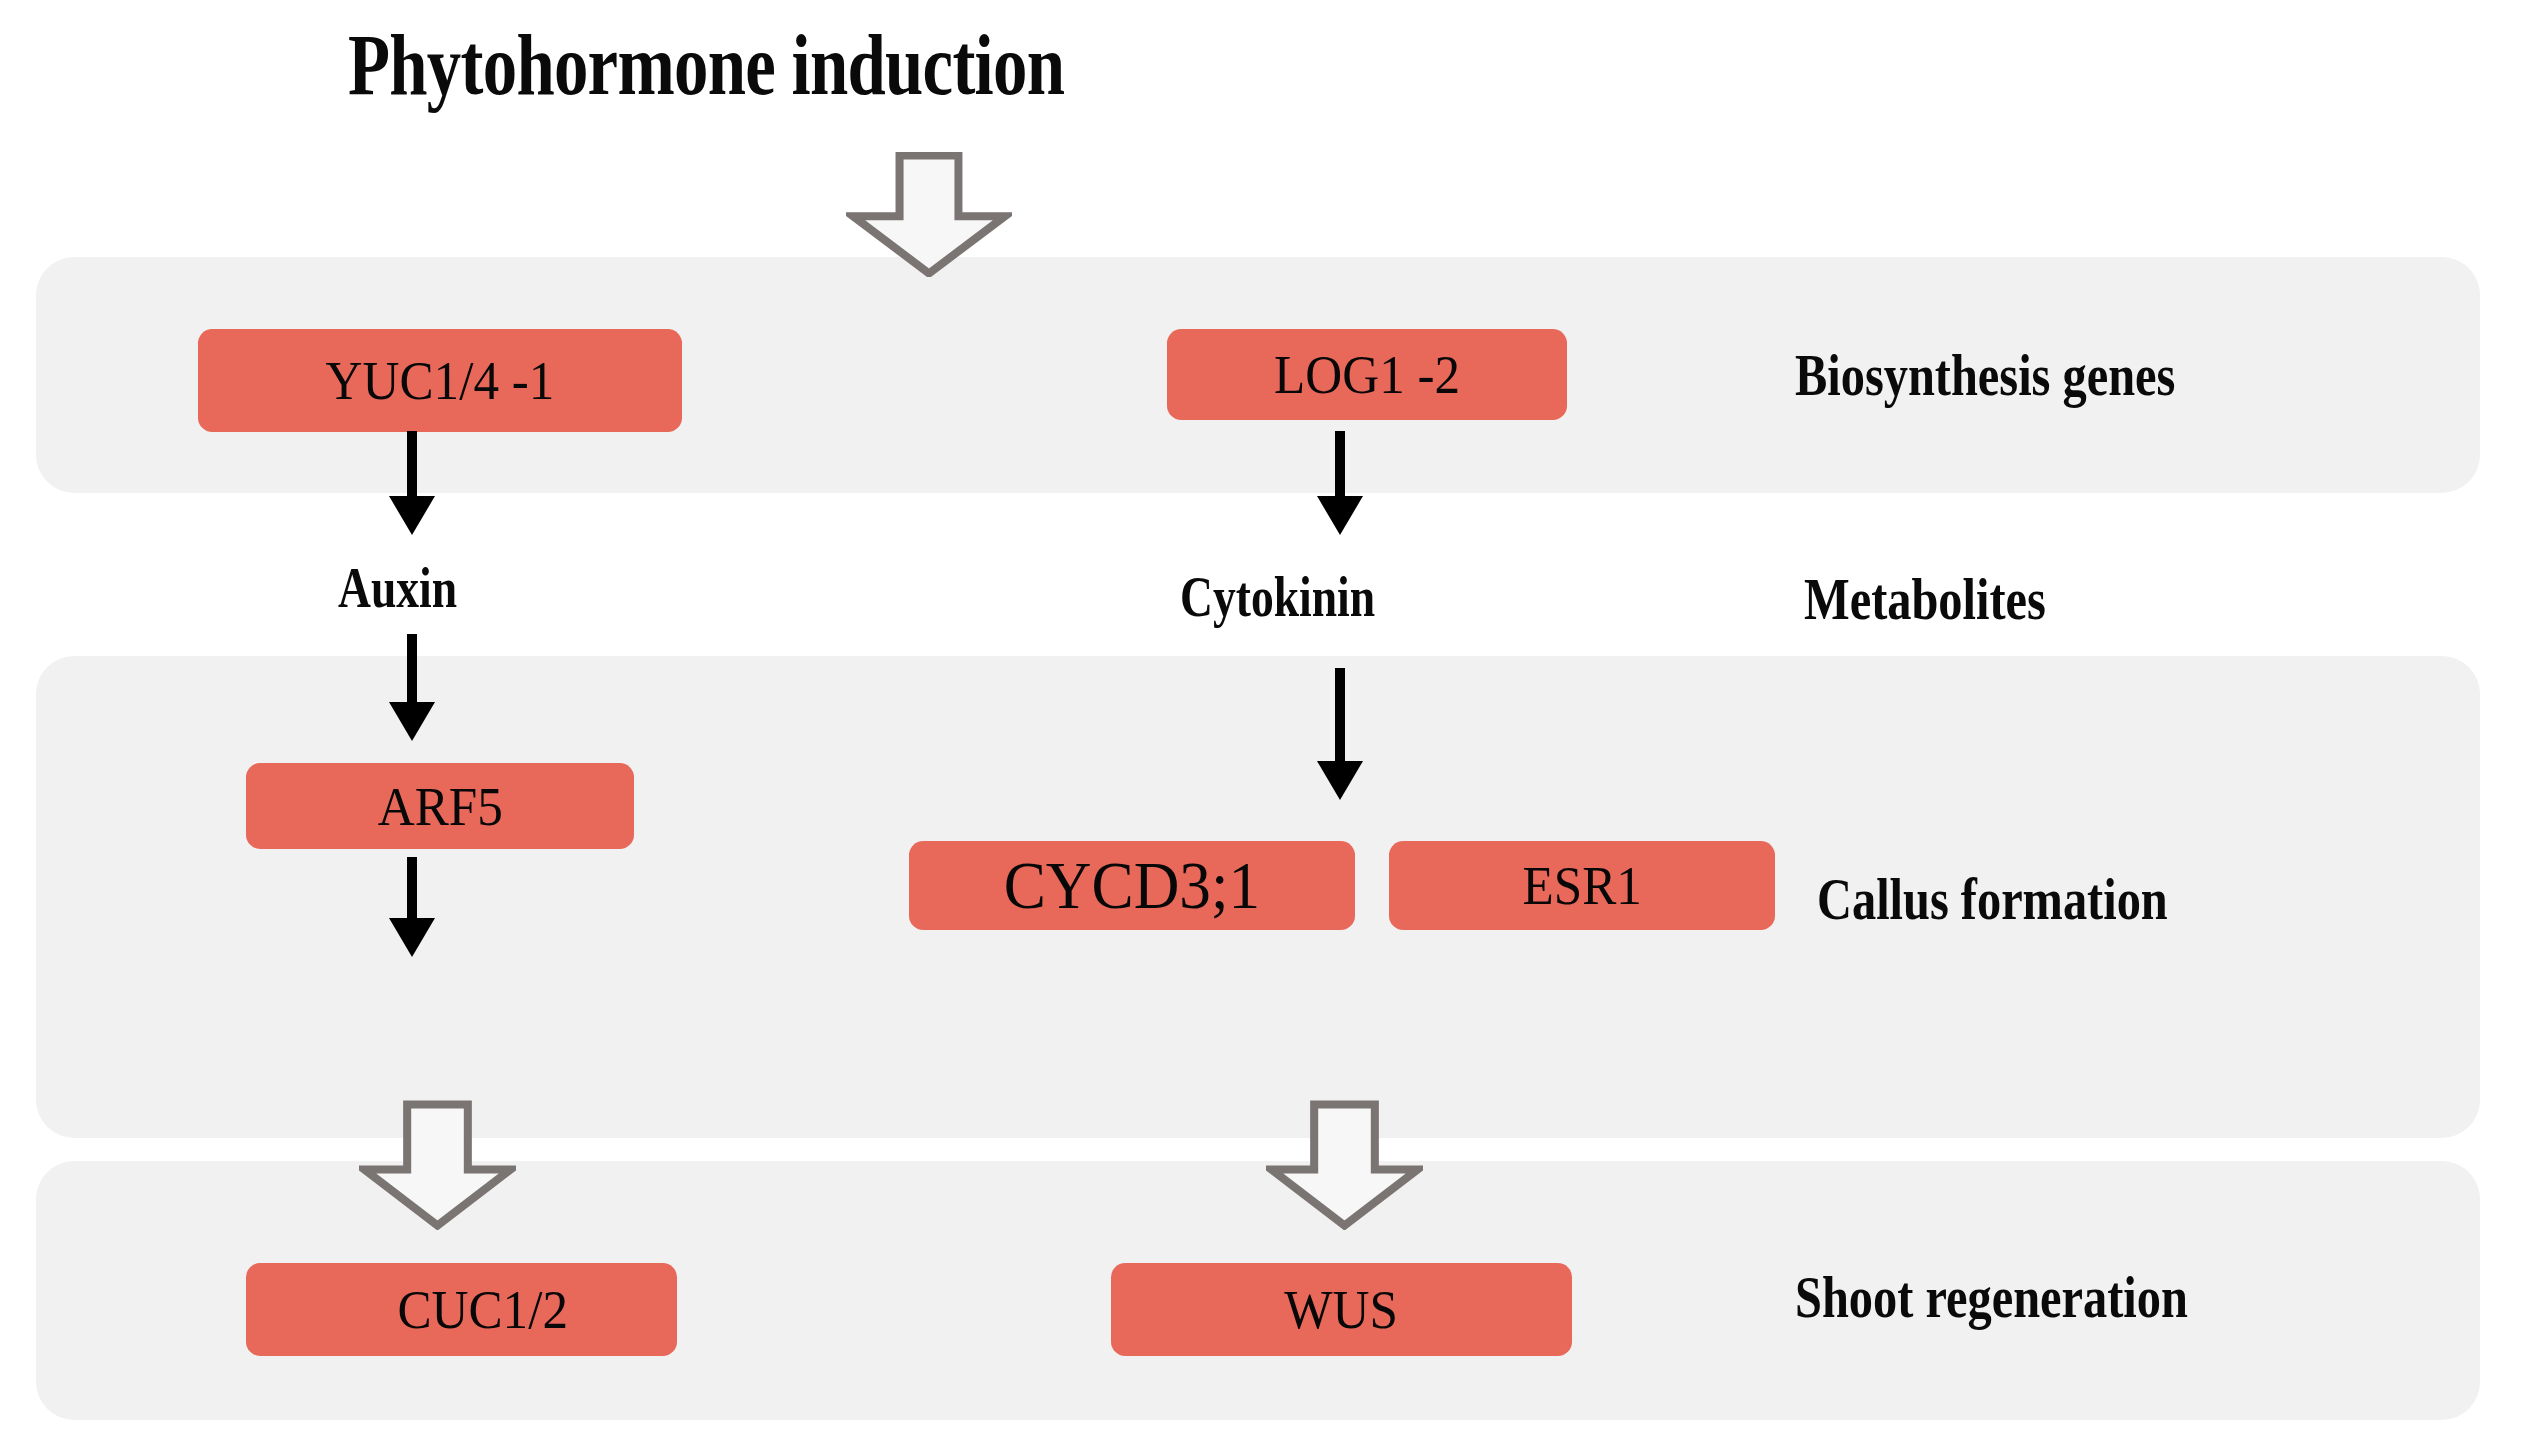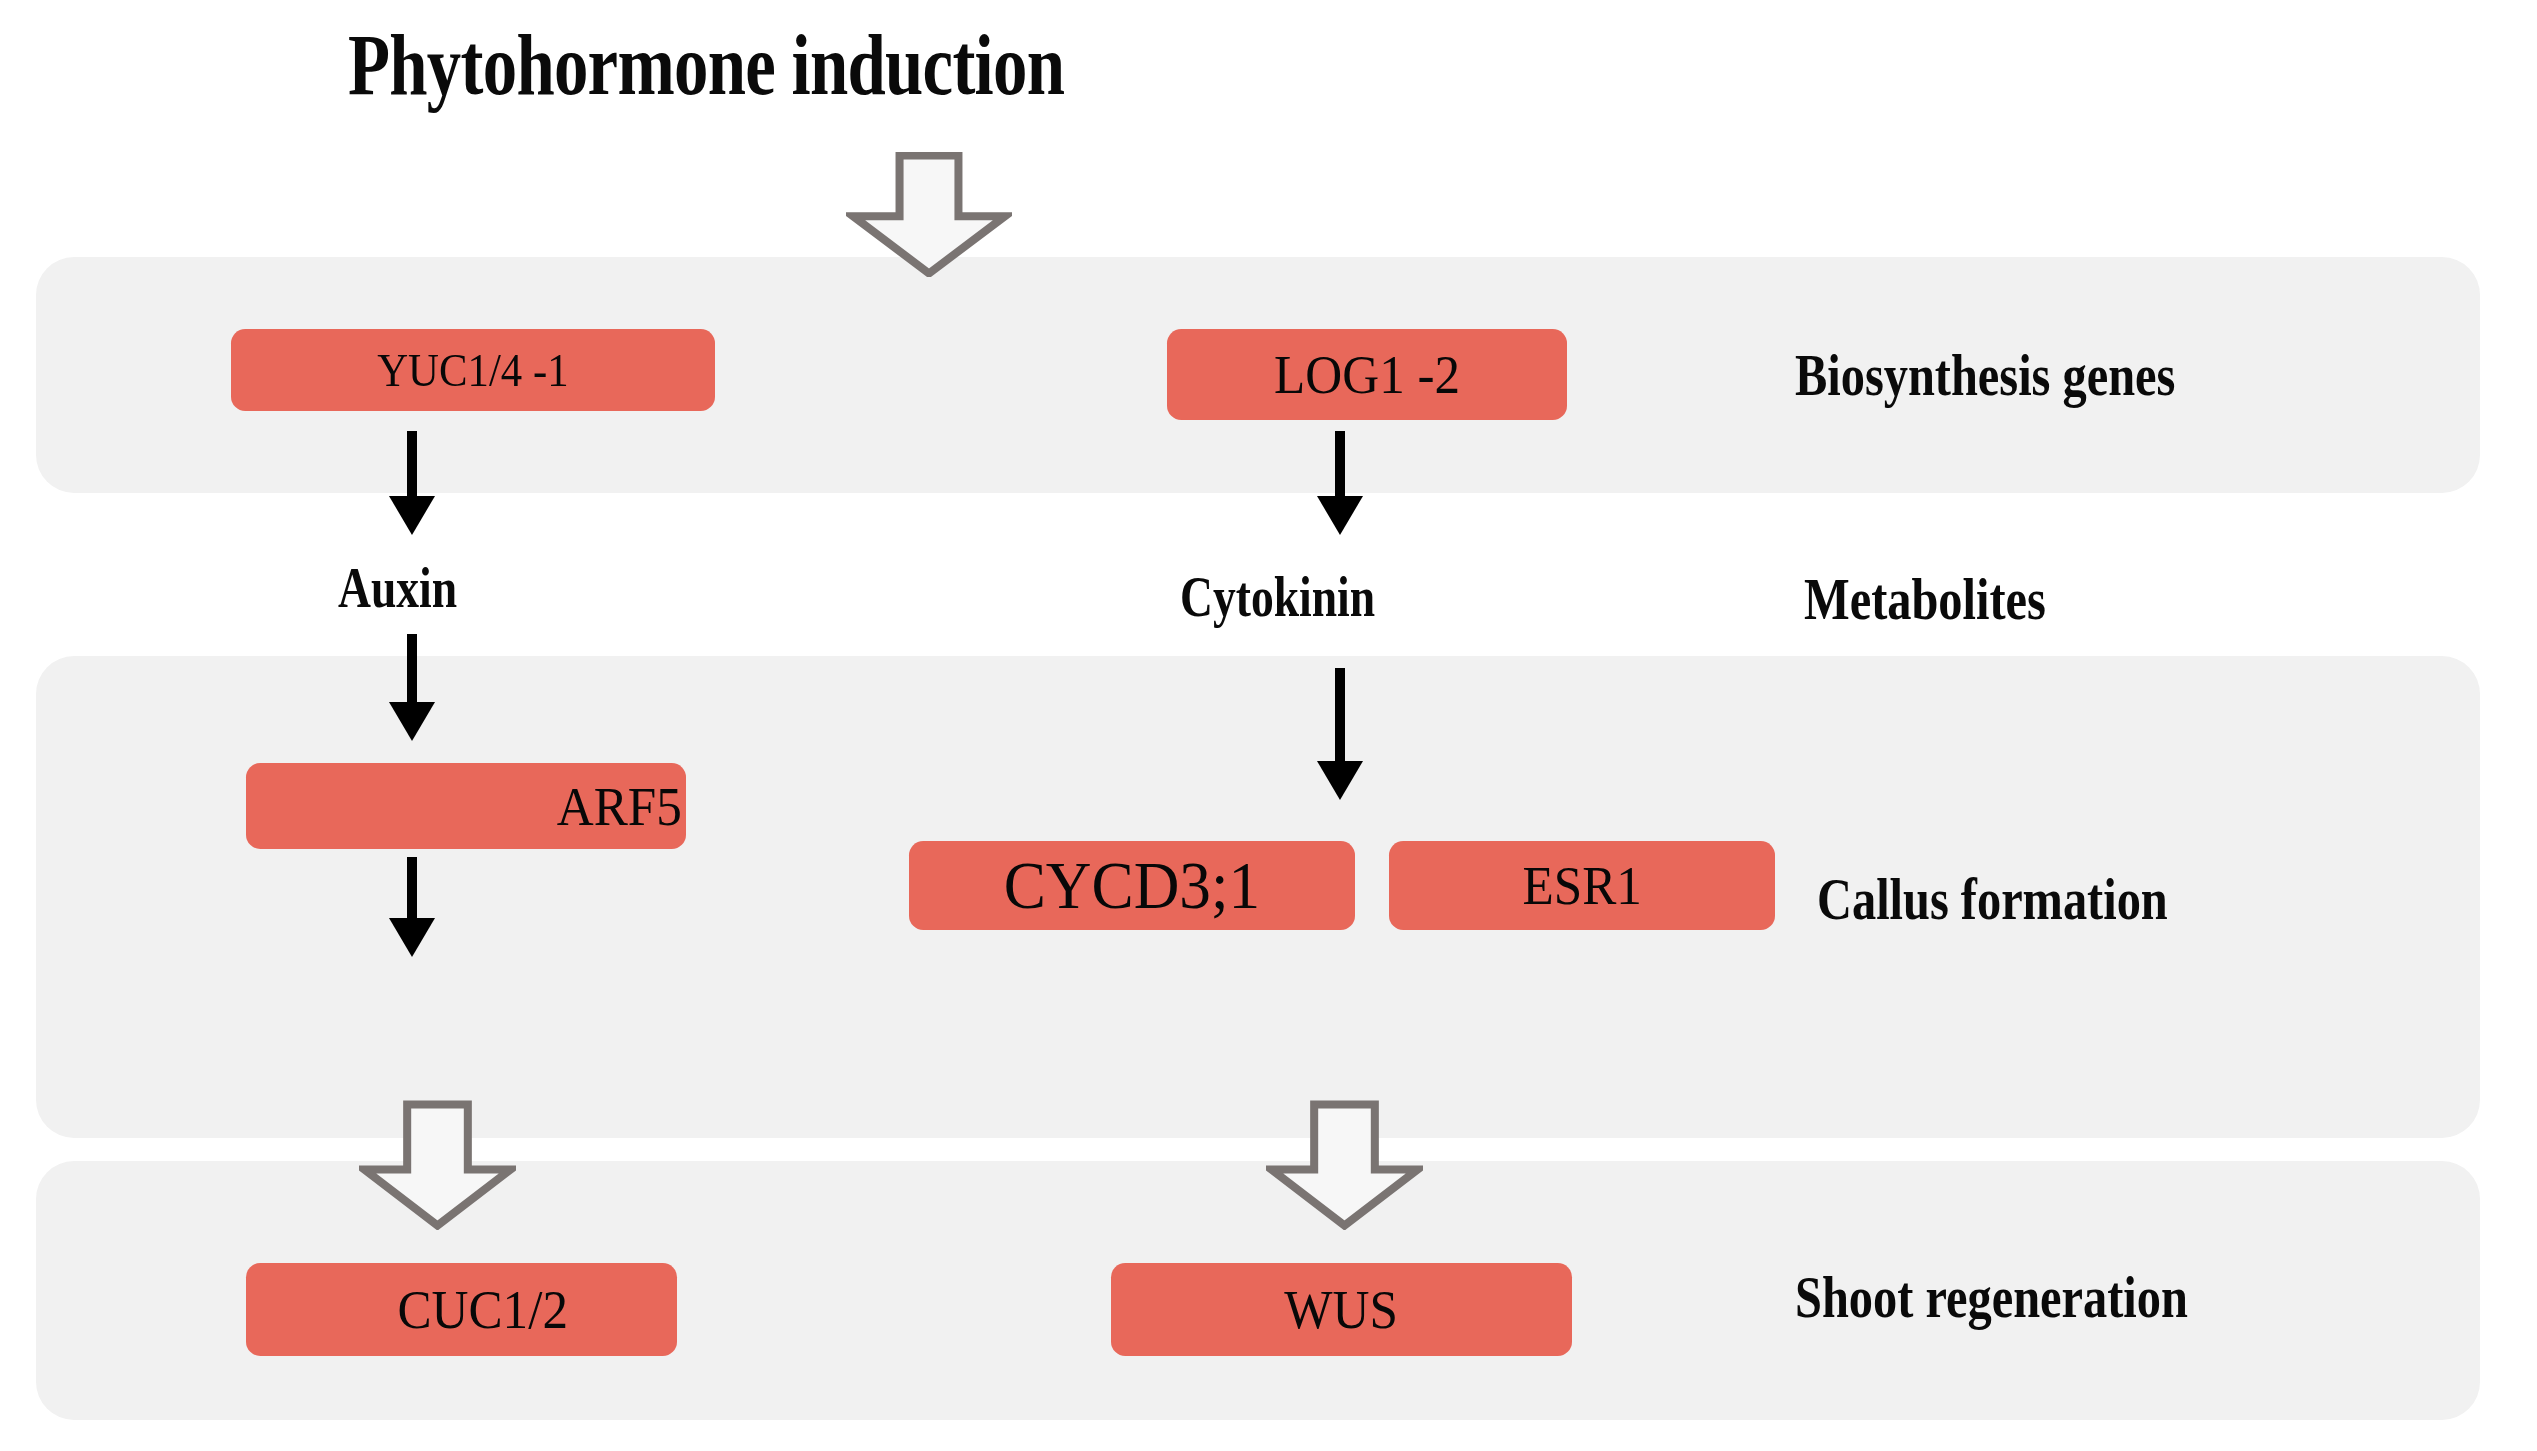--- a/index.html
+++ b/index.html
@@ -95,21 +95,21 @@
   <div class="band" id="band-1"></div>
   <div class="band" id="band-2"></div>
   <div class="band" id="band-3"></div>
 
   <div class="block-arrow" style="left:846px;top:152px;width:166px;height:125px;">
     <svg viewBox="0 0 186 140" preserveAspectRatio="none">
       <polygon points="60,4 126,4 126,72 178,72 93,136 8,72 60,72" fill="#f7f7f7" stroke="#7a7472" stroke-width="9" stroke-linejoin="miter"></polygon>
     </svg>
   </div>
 
-  <div class="gene-box" id="node-yuc" style="left:198px;top:329px;width:484px;height:82px;font-size:46px;margin-left:33px;">
+  <div class="gene-box" id="node-yuc" style="left:198px;top:329px;width:484px;height:103px;font-size:55px;">
     <span>YUC1/4 -1</span>
   </div>
 
   <div class="gene-box" id="node-log1" style="left:1167px;top:329px;width:400px;height:91px;font-size:55px;">
     <span>LOG1 -2</span>
   </div>
 
   <div class="lab lab-right" style="left:1795px;top:344px;">Biosynthesis genes</div>
 
   <div class="thin-arrow" style="left:385px;top:431px;width:54px;height:104px;">
@@ -131,21 +131,21 @@
   <div class="thin-arrow" style="left:385px;top:634px;width:54px;height:107px;">
     <div class="shaft" style="height:71px;"></div>
     <div class="head"></div>
   </div>
 
   <div class="thin-arrow" style="left:1313px;top:668px;width:54px;height:132px;">
     <div class="shaft" style="height:96px;"></div>
     <div class="head"></div>
   </div>
 
-  <div class="gene-box" id="node-arf5" style="left:246px;top:763px;width:440px;height:86px;font-size:55px;justify-content:flex-end;">
+  <div class="gene-box" id="node-arf5" style="left:246px;top:763px;width:388px;height:86px;font-size:55px;">
     <span>ARF5</span>
   </div>
 
   <div class="thin-arrow" style="left:385px;top:857px;width:54px;height:100px;">
     <div class="shaft" style="height:64px;"></div>
     <div class="head"></div>
   </div>
 
   <div class="gene-box" id="node-cycd3" style="left:909px;top:841px;width:446px;height:89px;font-size:68px;">
     <span>CYCD3;1</span>

